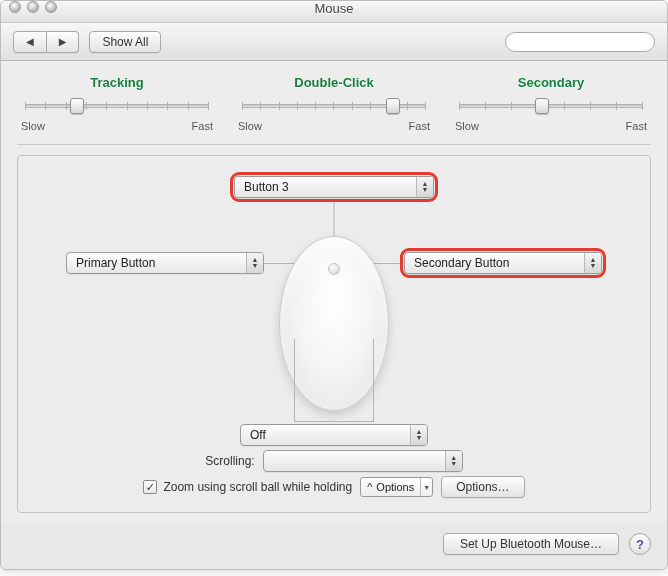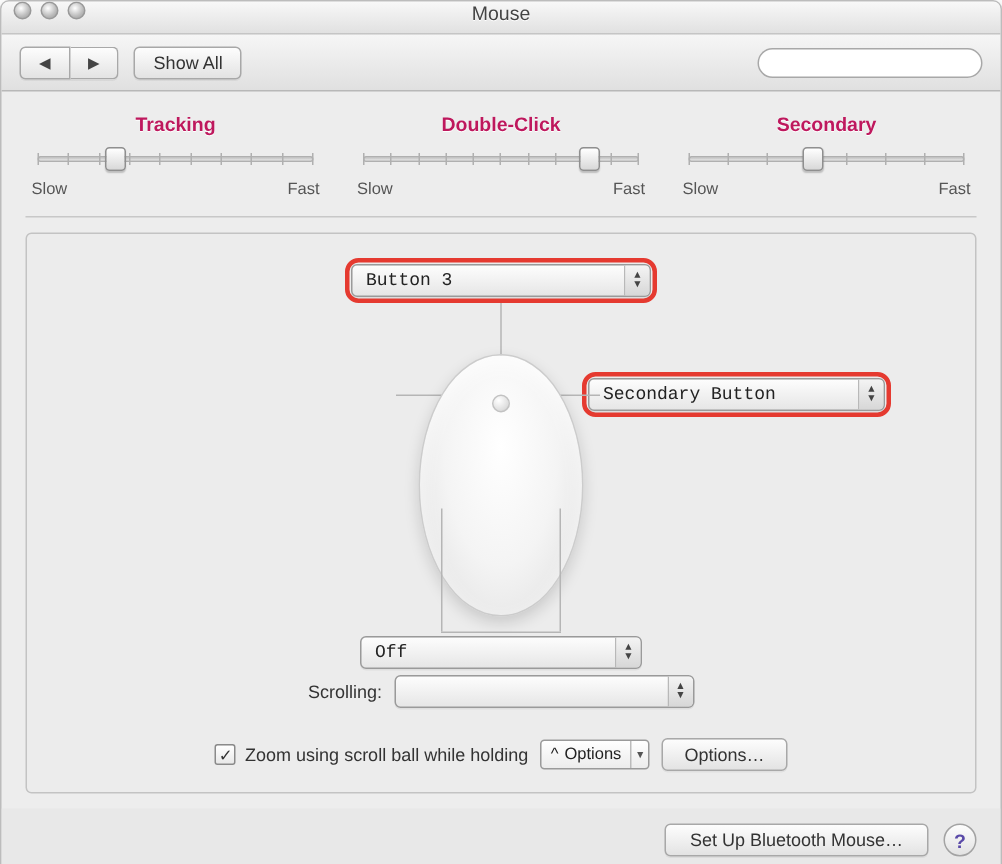--- a/index.html
+++ b/index.html
@@ -80,21 +80,21 @@
   .content {
     padding: 14px 16px 10px;
     min-height: 430px;
   }
   .sliders-row {
     display: flex; justify-content: space-between;
     border-bottom: 1px solid #c8c8c8;
     padding-bottom: 12px;
   }
   .slider-col { width: 200px; text-align:center; }
-  .slider-title { font-weight: bold; font-size:13px; color:#be185d; text-shadow:0 1px 0 #fff; margin-bottom:6px; }
+  .slider-title { font-weight: bold; font-size:13px; color:#15803d; text-shadow:0 1px 0 #fff; margin-bottom:6px; }
   .slider-track {
     position: relative; height: 20px; margin: 0 8px;
   }
   .track-line {
     position:absolute; top:8px; left:0; right:0; height:4px;
     background: linear-gradient(#c0c0c0,#e8e8e8);
     border:1px solid #b0b0b0; border-radius:3px;
   }
   .ticks { position:absolute; top:6px; left:0; right:0; height:8px; display:flex; justify-content:space-between; }
   .tick { width:1px; height:8px; background:#b0b0b0; }
@@ -131,21 +131,20 @@
     background: linear-gradient(#f4f4f4,#d7d7d7);
     display:flex; flex-direction:column; align-items:center; justify-content:center;
     border-top-right-radius:3px; border-bottom-right-radius:3px;
     font-size:7px; line-height:6px; color:#444;
   }
   .highlight-red { outline: 3px solid #e53a30; outline-offset: 1px; border-radius:5px; }
 
   .mouse-area {
     position: relative;
     height: 280px;
-    font-family: Liberation Mono, monospace;
   }
   .line {
     position:absolute; background:#b5b5b5;
   }
   .mouse-body {
     position:absolute; left:50%; top:60px; transform:translateX(-50%);
     width:110px; height:175px;
     background: radial-gradient(ellipse at 50% 35%, #ffffff 0%, #f4f4f4 50%, #dcdcdc 100%);
     border:1px solid #ccc;
     border-radius: 55px / 88px;
@@ -155,21 +154,21 @@
     position:absolute; left:50%; top:26px; transform:translateX(-50%);
     width:12px; height:12px; border-radius:50%;
     background: radial-gradient(circle at 35% 30%, #fff, #ddd 70%, #bbb);
     border:1px solid #c2c2c2;
   }
   .apple-logo {
     position:absolute; left:50%; top:115px; transform:translateX(-50%);
     font-size:18px; color:#e6e6e6;
   }
 
-  .controls-bottom { display:flex; flex-direction:column; align-items:center; gap:20px; margin-top:-6px; }
+  .controls-bottom { display:flex; flex-direction:column; align-items:center; gap:4px; margin-top:-6px; }
   .row-inline { display:flex; align-items:center; gap:8px; }
   .label-txt { font-size:12px; color:#333; }
   .chk { display:flex; align-items:center; gap:6px; }
   .chk-box {
     width:14px;height:14px;border:1px solid #8a8a8a;border-radius:2px;
     background:linear-gradient(#fff,#e8e8e8);
     display:flex;align-items:center;justify-content:center;font-size:11px;color:#333;
   }
   .key-popup {
     display:inline-flex;align-items:center;height:20px;border:1px solid #9a9a9a;
@@ -302,23 +301,29 @@
         <div style="position:absolute; left:50%; top:0; transform:translateX(-50%);">
           <div class="highlight-red" style="display:inline-block;">
             <div class="osx-popup" style="width:200px;">
               <span>Button 3</span>
               <div class="cap">▲<br>▼</div>
             </div>
           </div>
         </div>
         <div class="line" style="left:50%; top:26px; width:1px; height:58px; transform:translateX(-50%);"></div>
 
+        <div style="position:absolute; left:30px; top:76px;">
+          <div class="osx-popup" style="width:198px;">
+            <span>Primary Button</span>
+            <div class="cap">▲<br>▼</div>
+          </div>
+        </div>
         <div class="line" style="left:228px; top:87px; width:50px; height:1px;"></div>
 
-        <div style="position:absolute; right:42px; top:76px;">
+        <div style="position:absolute; right:30px; top:76px;">
           <div class="highlight-red" style="display:inline-block;">
             <div class="osx-popup" style="width:198px;">
               <span>Secondary Button</span>
               <div class="cap">▲<br>▼</div>
             </div>
           </div>
         </div>
         <div class="line" style="right:232px; top:87px; width:46px; height:1px;"></div>
 
         <div class="mouse-body">

